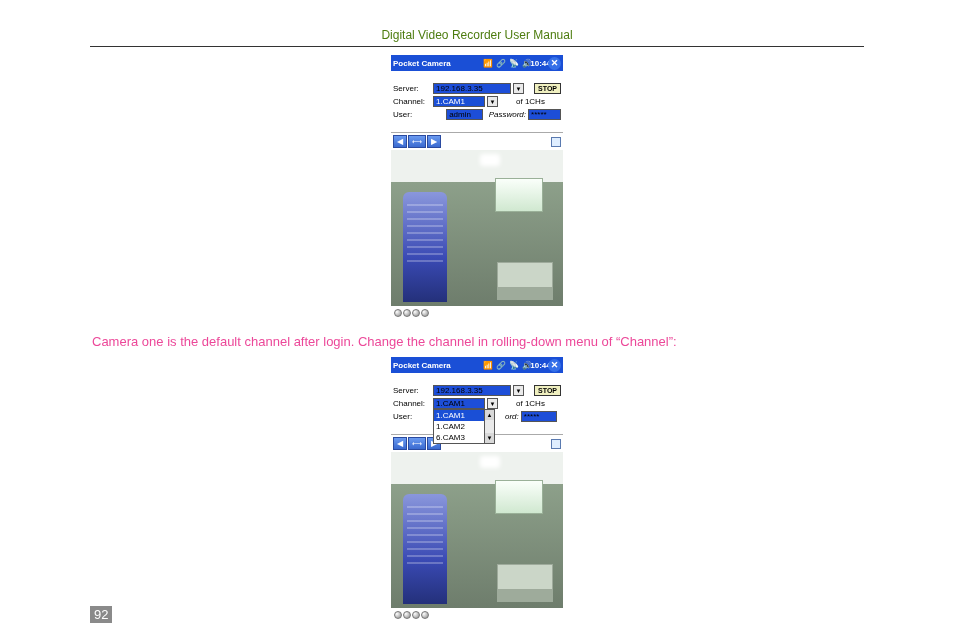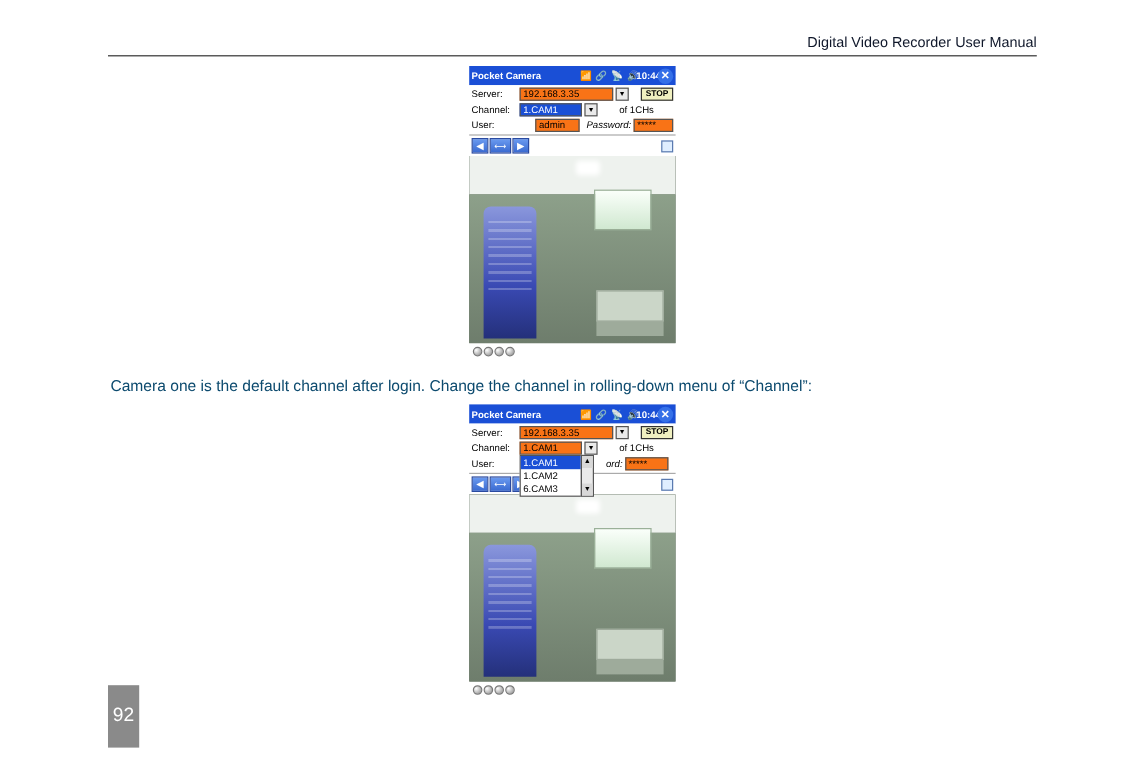--- a/index.html
+++ b/index.html
@@ -7,23 +7,23 @@
     width: 954px;
     height: 637px;
     background: #fff;
     font-family: Arial, sans-serif;
     position: relative;
   }
   .page {
     padding: 28px 90px 0 90px;
   }
   .header-title {
-    text-align: right;
+    text-align: center;
     font-size: 12px;
-    color: #0f172a;
+    color: #4d7c0f;
     padding-bottom: 4px;
   }
   .hr {
     border: none;
     border-top: 1px solid #333;
     margin-bottom: 8px;
   }
   .fig-wrap {
     display: flex;
     justify-content: center;
@@ -61,35 +61,35 @@
     width: 13px; height: 13px;
     background: #3570e8;
     border-radius: 50%;
     display: inline-flex;
     align-items: center; justify-content: center;
     font-size: 9px;
     font-weight: bold;
   }
   .form-area {
     background: #fff;
-    padding: 1px 2px;
+    padding: 11px 2px;
     font-size: 8px;
     line-height: 12px;
   }
   .row {
     display: flex;
     align-items: center;
     gap: 2px;
     height: 13px;
     position: relative;
   }
   .row .lbl { width: 38px; }
   .txt {
     border: 1px solid #555;
-    background: #f97316;
+    background: #1d4ed8;
     height: 11px;
     font-size: 8px;
     padding: 0 2px;
     display: inline-flex;
     align-items: center;
     overflow: hidden;
   }
   .txt.server { width: 78px; }
   .txt.user { width: 40px; margin-left: 17px; }
   .txt.pwd { width: 36px; }
@@ -187,32 +187,32 @@
   .dd-item { height: 11px; padding: 0 2px; display:flex; align-items:center; }
   .dd-item.sel { background: #1a4fd6; color: #fff; }
   .dd-scroll {
     position:absolute; right:-11px; top:-1px; bottom:-1px; width:11px;
     border:1px solid #555; background:#eaeaea;
     display:flex; flex-direction:column; justify-content:space-between;
   }
   .dd-scroll .ar{ height:10px; display:flex;align-items:center;justify-content:center;font-size:6px; background:#d8d8d8;}
   .caption {
     font-size: 13px;
-    color: #0c4a6e;
+    color: #ec4899;
     margin: 14px 0 8px 0;
     padding: 0 2px;
   }
   .page-num {
     position: absolute;
     left: 90px;
     bottom: 14px;
     background: #8a8a8a;
     color: #fff;
-    font-size: 16px;
-    padding: 17px 4px;
+    font-size: 13px;
+    padding: 1px 4px;
   }
 </style>
 </head>
 <body>
 
 <div class="page">
   <div class="header-title">Digital Video Recorder User Manual</div>
   <hr class="hr">
 
   <div class="fig-wrap">

